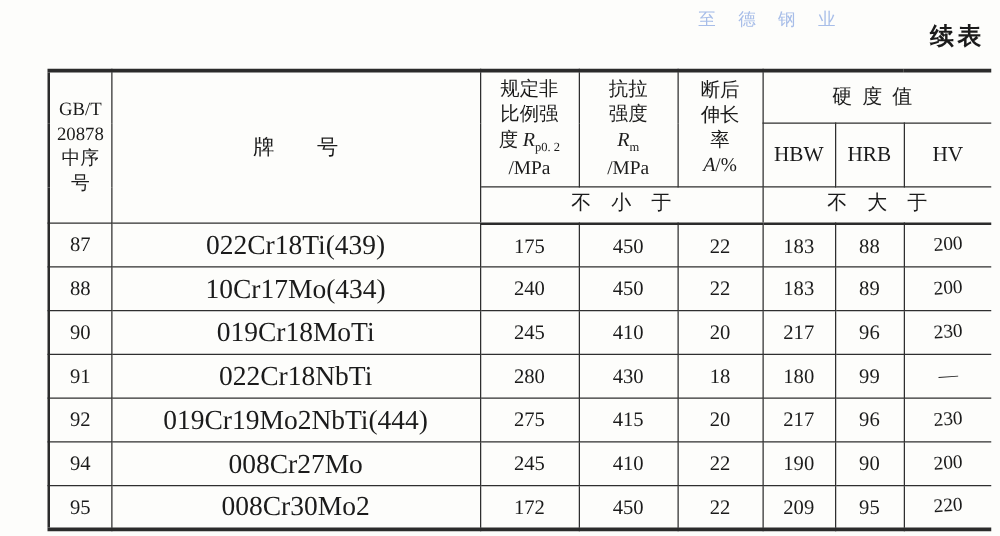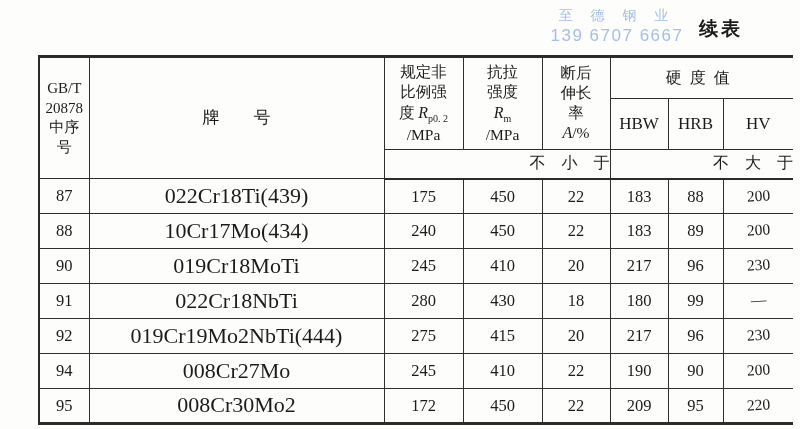--- a/index.html
+++ b/index.html
@@ -17,21 +17,21 @@
     position: absolute; left: 522px; top: 7px; width: 190px;
     text-align: center;
     font-family: "Liberation Sans", "DejaVu Sans", sans-serif;
     user-select: none;
   }
   .wm-line1 { font-size: 14px; letter-spacing: 7px; }
   .wm-line2 { font-size: 17px; letter-spacing: 1.5px; margin-top: 1px; }
 
   
   .cont-label {
-    position: absolute; left: 699px; top: 16px;
+    position: absolute; left: 744px; top: 16px;
     font-size: 19px; font-weight: 600; letter-spacing: 3px;
   }
 
   
   table.steel {
     position: absolute; left: 38px; top: 55px;
     width: 754px; table-layout: fixed;
     border-collapse: collapse;
     border-top: 3px solid #2b2b2b;
     border-bottom: 3px solid #2b2b2b;
@@ -42,21 +42,21 @@
     border: 1.5px solid #2f2f2f;
     text-align: center; vertical-align: middle;
     padding: 0;
     line-height: 1.3;
   }
   table.steel td.no-r { border-right: 0; }
   tr.h1 { height: 42px; }
   tr.h2 { height: 51px; }
   tr.h3 { height: 29px; }
   tr.data-row { height: 35px; }
-  tr.h3 td { border-bottom: 2px solid #2b2b2b; font-size: 16px; text-align: right; }
+  tr.h3 td { border-bottom: 2px solid #2b2b2b; font-size: 16px; }
 
   td.c-seq { font-size: 15px; line-height: 1.32; }
   td.c-seq span { white-space: pre-line; text-align: center; }
   td.c-grade { font-size: 17px; margin-left: 35px; }
   td.hdr-col { font-size: 15.5px; line-height: 1.28; }
   td.hdr-col i { font-style: italic; font-size: 16px; }
   td.hdr-col sub { font-size: 10px; }
   td.h-hard { letter-spacing: 8px; font-size: 16px; margin-top: 34px; }
   tr.h2 td { font-size: 17px; }
 
@@ -64,21 +64,20 @@
   td.d-num { font-size: 16.5px; }
   .hv-val { display: inline-block; transform: rotate(-4deg) translateY(-1px); font-size: 15.5px; }
 </style>
 </head>
 <body>
 
 <div class="page">
 
   <div class="watermark" style="color:#a7bde8">
     <div class="wm-line1">至 德 钢 业</div>
-    <div class="wm-line2">139 6707 6667</div>
   </div>
 
   <div class="cont-label">续表</div>
 
   <table class="steel">
     <colgroup>
       <col style="width:50px">
         <col style="width:295px">
         <col style="width:79px">
         <col style="width:79px">

